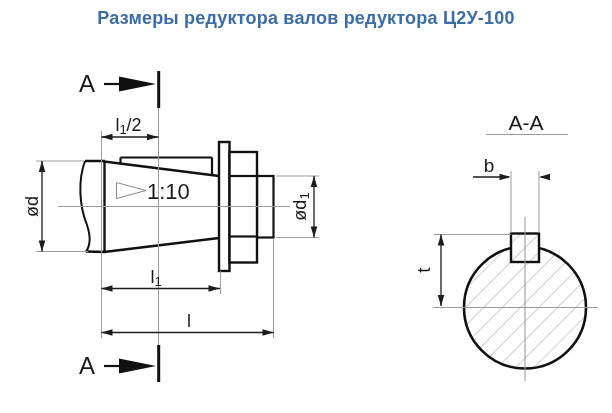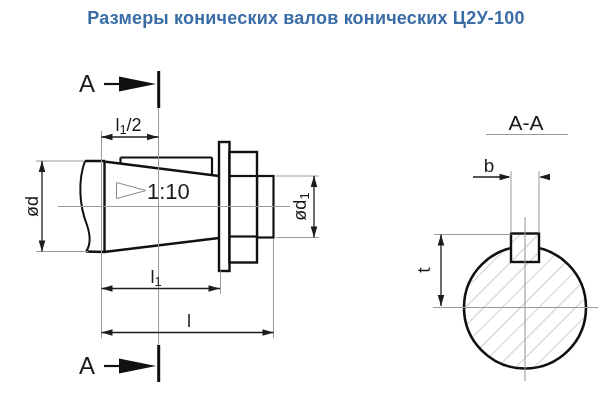--- a/index.html
+++ b/index.html
@@ -12,21 +12,21 @@
   .dim-label{font-size:18px;}
   .dim-label-lg{font-size:19px;}
   .sec-label{font-size:24px;}
   .sec-title{font-size:21px;}
   .taper-label{font-size:22px;}
   .sub{font-size:13px;}
 </style>
 </head>
 <body>
 
-<div class="page-title">Размеры конических валов конических Ц2У-100</div>
+<div class="page-title">Размеры редуктора валов редуктора Ц2У-100</div>
 
 <svg width="612" height="413" viewBox="0 0 612 413">
   <defs>
     <pattern id="hatch" width="13" height="13" patternUnits="userSpaceOnUse" patternTransform="rotate(45)">
       <line x1="0" y1="0" x2="0" y2="13" stroke="#9b9b9b" stroke-width="1"></line>
     </pattern>
   </defs>
 
   <g>
 

